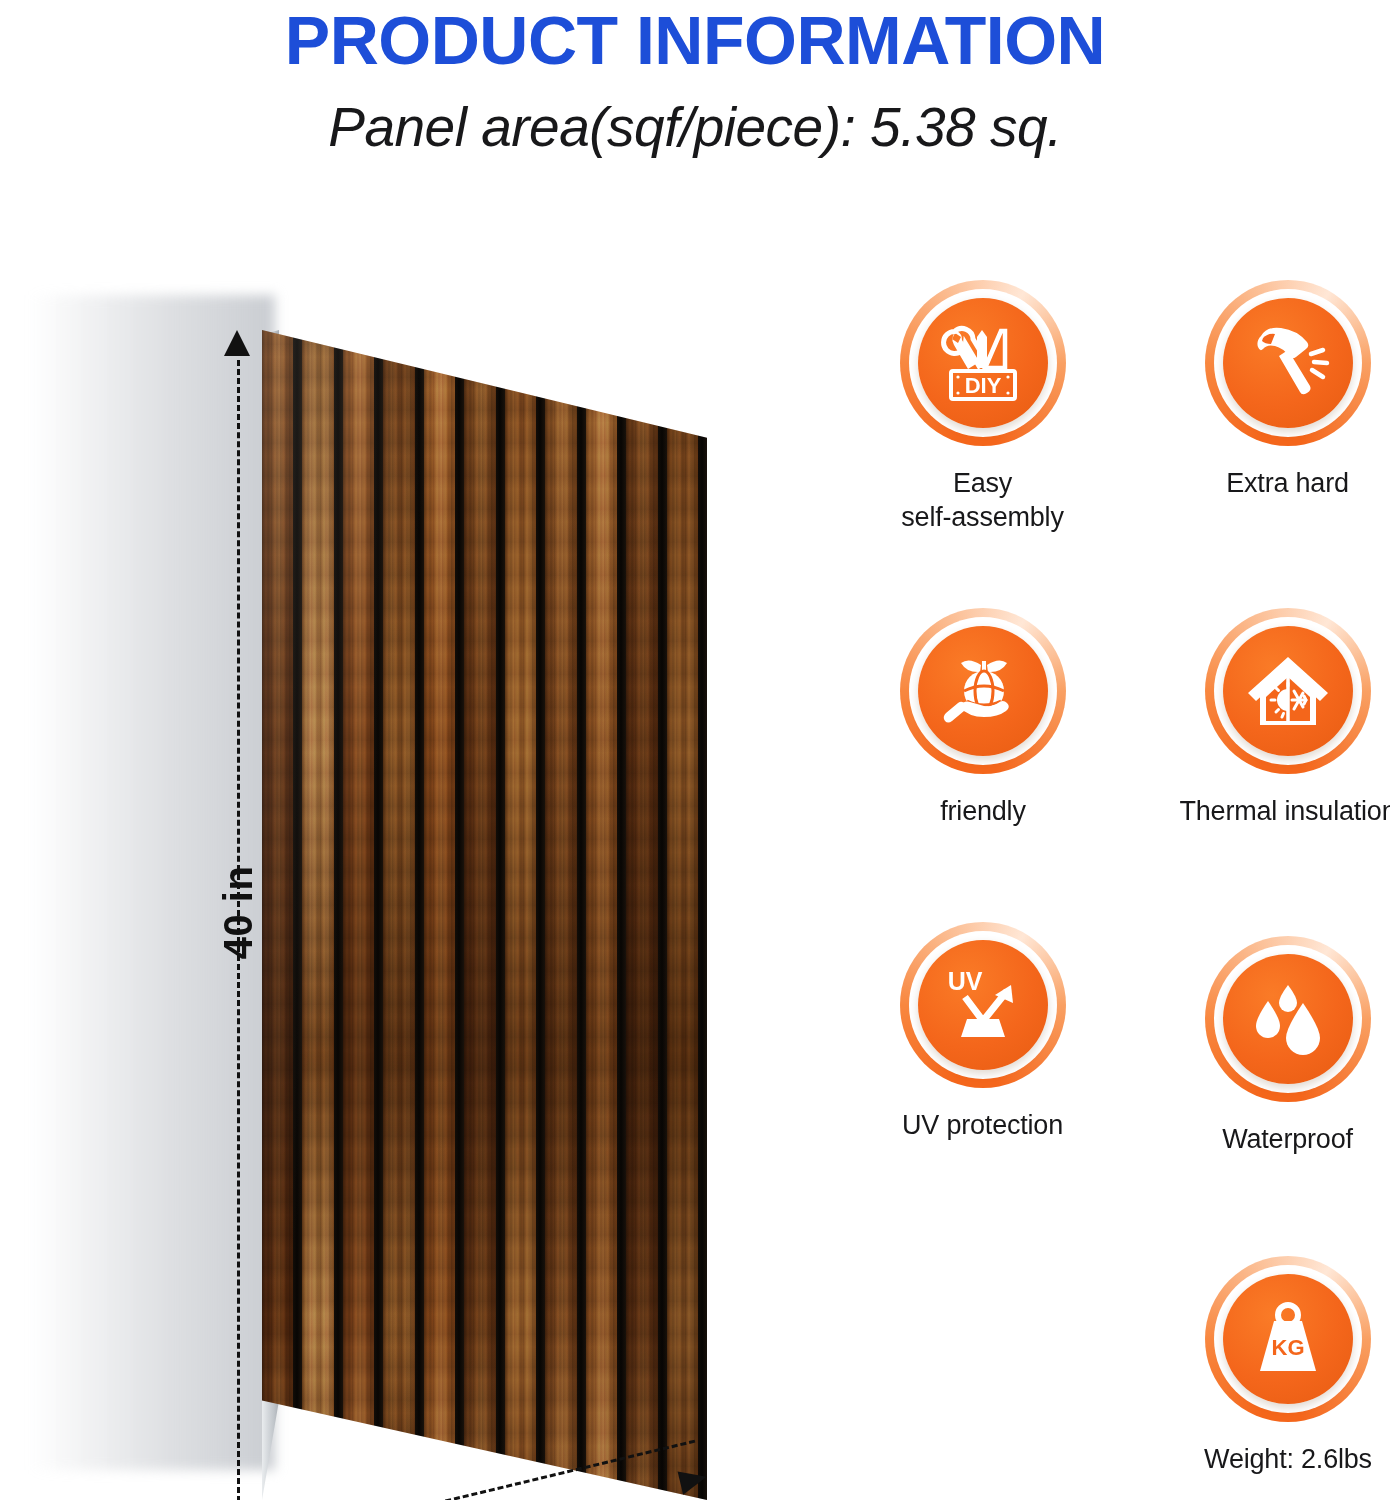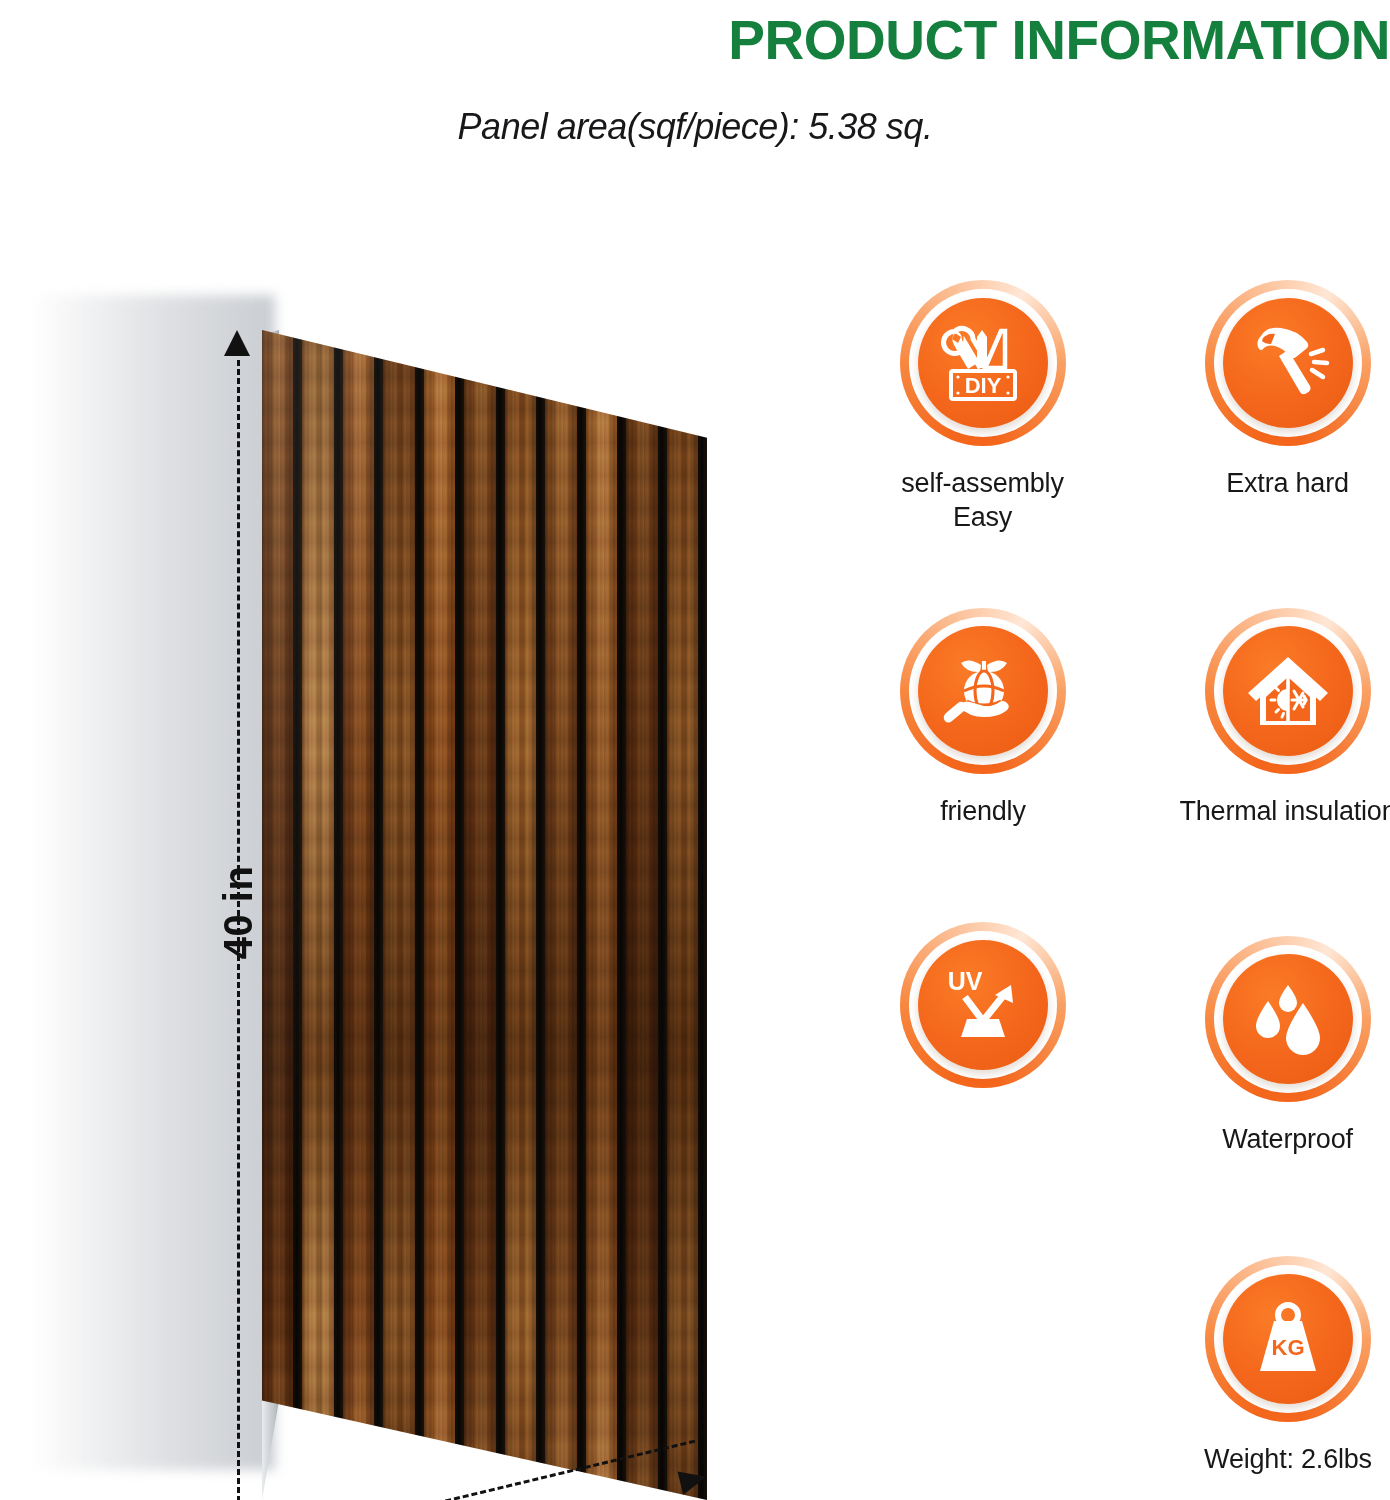--- a/index.html
+++ b/index.html
@@ -3,29 +3,29 @@
 <meta charset="utf-8">
 <style>
   * { margin:0; padding:0; box-sizing:border-box; }
   html,body { width:1390px; height:1500px; background:#ffffff; }
   body { font-family:"Liberation Sans", sans-serif; position:relative; overflow:hidden; }
 
   
   #header { position:absolute; left:0; top:0; width:1390px; height:190px; }
   #title {
     position:absolute; left:0; top:2px; width:1390px;
-    text-align:right; color:#15803d;
-    font-size:55px; font-weight:bold; letter-spacing:-0.5px;
+    text-align:center; color:#1d4ed8;
+    font-size:68px; font-weight:bold; letter-spacing:-0.5px;
     font-family:"Liberation Sans", sans-serif;
     line-height:76px;
   }
   #subtitle {
     position:absolute; left:0; top:96px; width:1390px;
     text-align:center; color:#18181a;
-    font-size:36px; font-style:italic; font-weight:400;
+    font-size:55px; font-style:italic; font-weight:400;
     letter-spacing:-0.5px; line-height:62px;
     font-family:"Liberation Sans", sans-serif;
   }
 
   
   #product-area { position:absolute; left:0; top:190px; width:820px; height:1310px; }
 
   #panel-shadow {
     position:absolute; left:30px; top:105px; width:245px; height:1175px;
     background:linear-gradient(90deg, rgba(200,203,207,0) 0%, rgba(196,199,204,0.55) 55%, rgba(188,192,198,0.8) 100%);
@@ -222,22 +222,22 @@
             <circle cx="23" cy="62" r="1.6" fill="#ffffff"></circle>
             <circle cx="73" cy="62" r="1.6" fill="#ffffff"></circle>
             <circle cx="23" cy="78" r="1.6" fill="#ffffff"></circle>
             <circle cx="73" cy="78" r="1.6" fill="#ffffff"></circle>
             <text x="48" y="78" text-anchor="middle" font-family="Liberation Sans, sans-serif" font-size="22" font-weight="bold" fill="#ffffff">DIY</text>
           </svg>
         </div>
       </div>
     </div>
     <div class="feat-label">
+      <div>Easy</div>
       <div>self-assembly</div>
-      <div>Easy</div>
     </div>
   </div>
 
   <div class="feat" id="feat-1">
     <div class="badge">
       <div class="ring-outer"></div>
       <div class="ring-gap"></div>
       <div class="disc">
         <div class="glyph">
           <svg width="94" height="94" viewBox="0 0 94 94">
@@ -346,20 +346,23 @@
             <text x="30" y="33" text-anchor="middle" font-family="Liberation Sans, sans-serif" font-size="25" font-weight="bold" fill="#ffffff">UV</text>
 
             <path d="M30 40 L48 64 L72 34" stroke="#ffffff" stroke-width="7" fill="none" stroke-linejoin="miter" stroke-linecap="butt"></path>
             <path d="M76 28 L78 46 L60 38 Z" fill="#ffffff"></path>
 
             <path d="M26 80 L32 62 L64 62 L70 80 Z" fill="#ffffff"></path>
           </svg>
         </div>
       </div>
     </div>
+    <div class="feat-label">
+      <div>UV protection</div>
+    </div>
   </div>
 
   <div class="feat" id="feat-5">
     <div class="badge">
       <div class="ring-outer"></div>
       <div class="ring-gap"></div>
       <div class="disc">
         <div class="glyph">
           <svg width="96" height="96" viewBox="0 0 96 96">
             <g fill="#ffffff">

